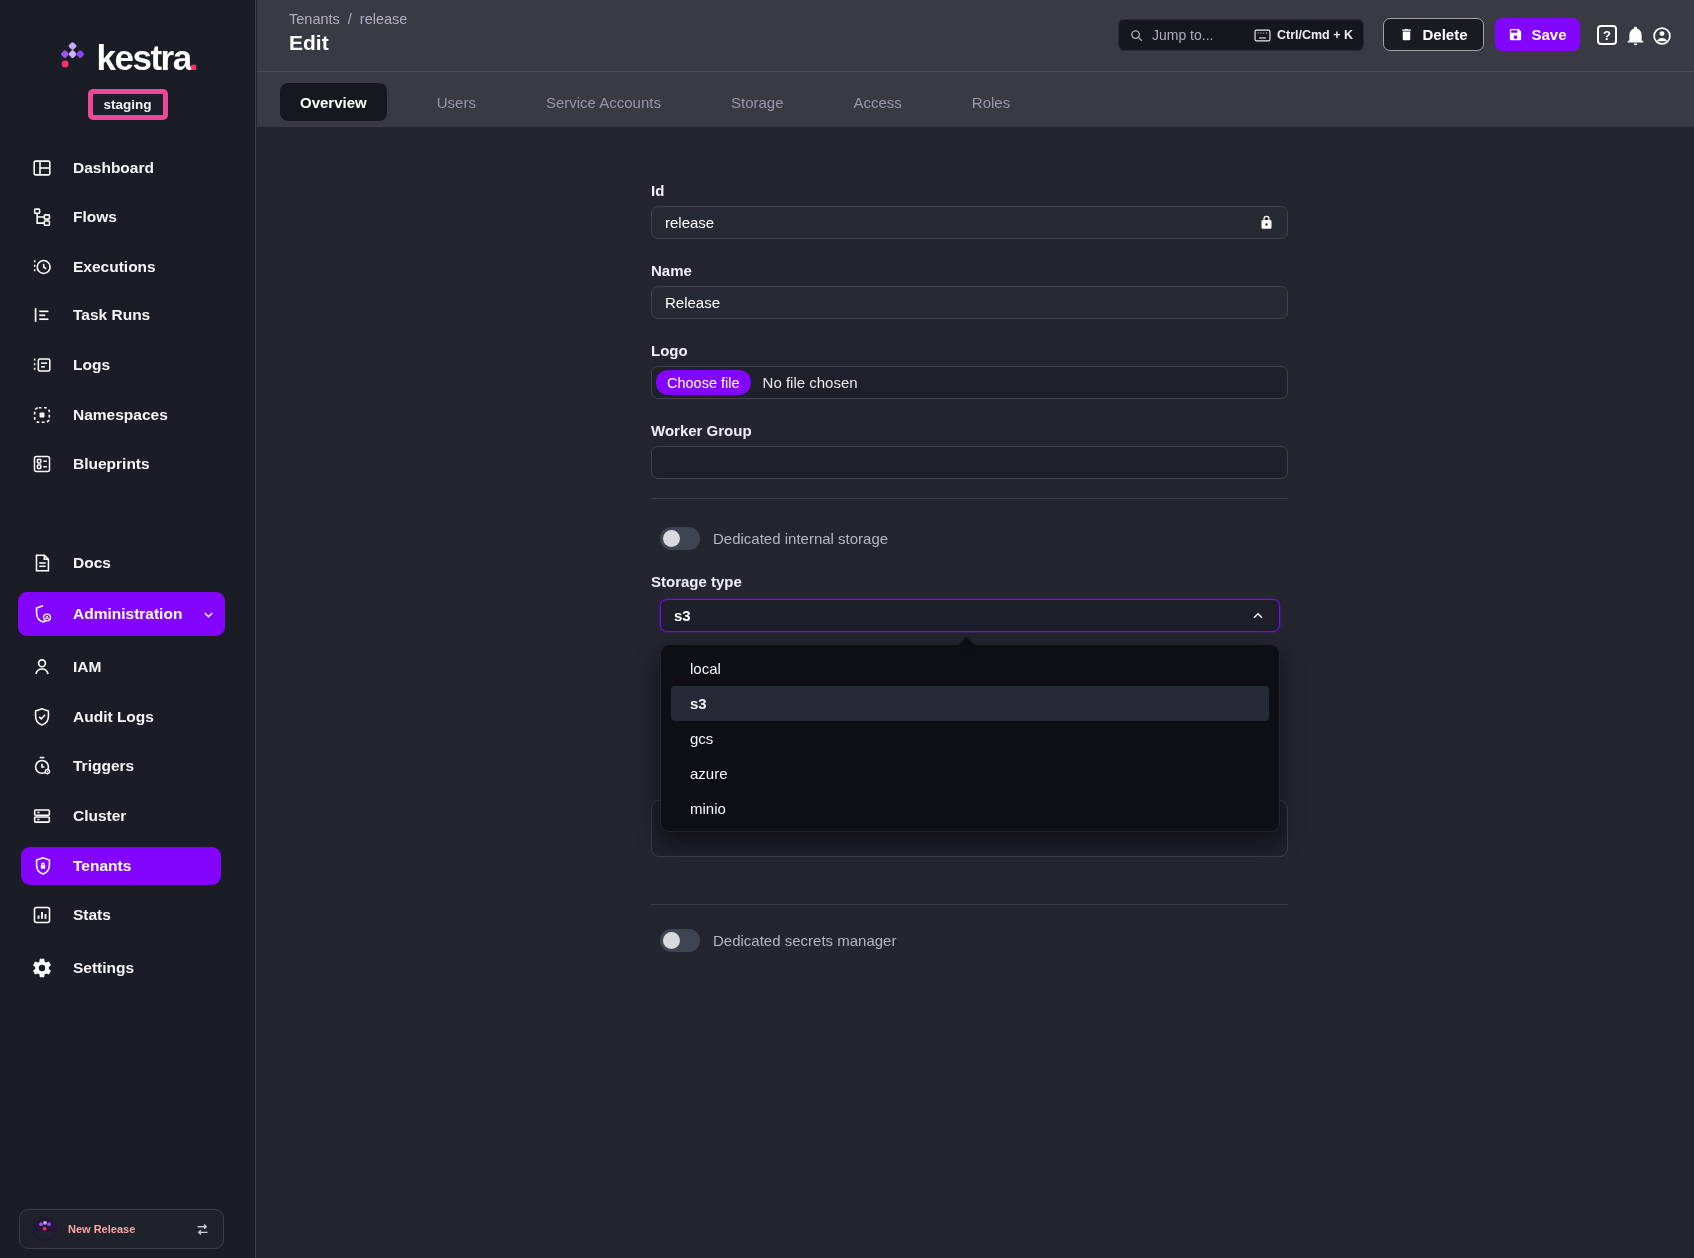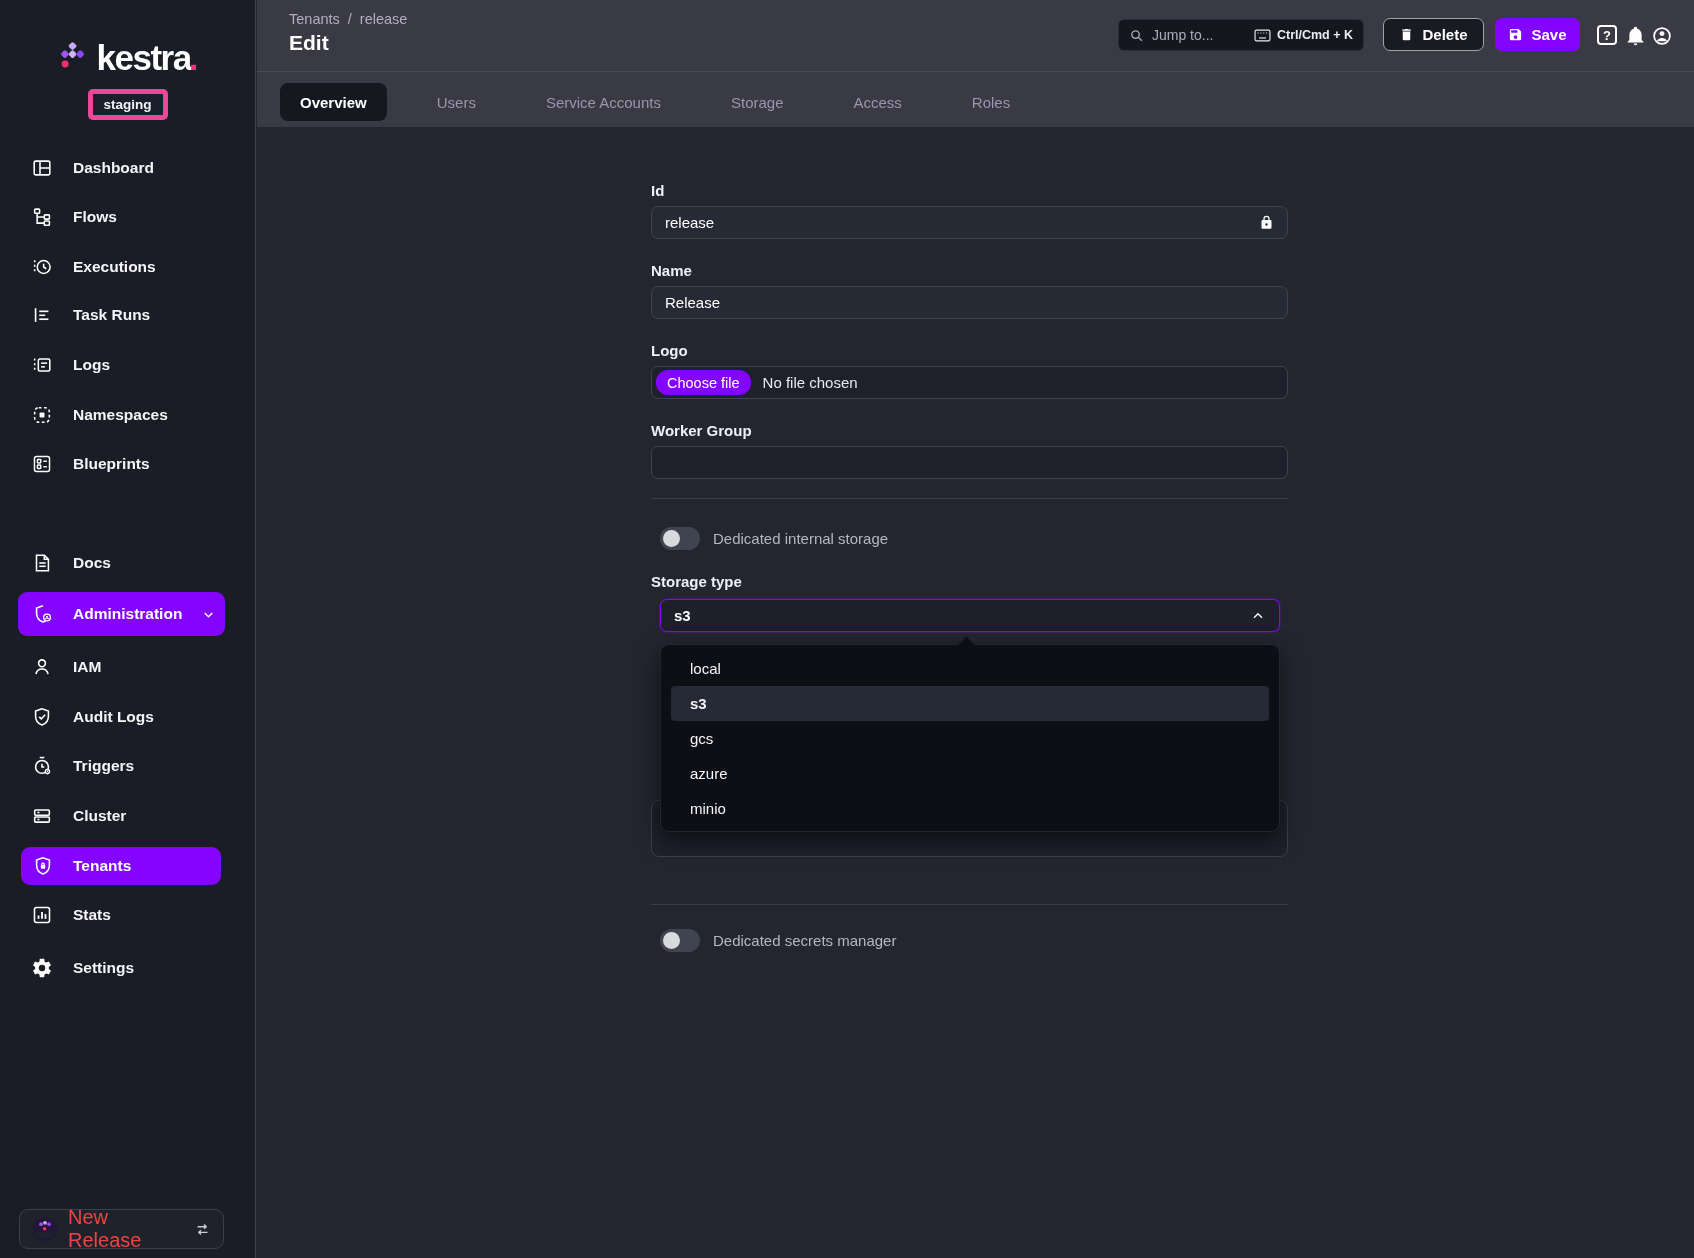--- a/index.html
+++ b/index.html
@@ -25,21 +25,21 @@
   .nav-btn { position:absolute; display:flex; align-items:center; background:#8405ff; border-radius:9px;
              cursor:pointer; }
   #admin-btn { left:18px; width:207px; height:44px; top:592px; padding-left:14px; gap:19px; }
   #tenants-btn { left:21px; width:200px; height:38px; top:847px; padding-left:11px; gap:19px; }
   .nav-btn .nav-label { color:#ffffff; font-size:15.5px; font-weight:700; }
   .chev { margin-left:auto; margin-right:15px; display:flex; }
 
   .tenant-switcher { position:absolute; left:19px; top:1209px; width:205px; height:40px;
                      border:1px solid #3b3e4b; border-radius:9px; background:#1f222b;
                      display:flex; align-items:center; padding:0 12px; gap:10px; cursor:pointer; }
-  .tenant-switcher .ts-label { color:#ef4444; font-size:20px; font-weight:400; flex:1; }
+  .tenant-switcher .ts-label { color:#fca5a5; font-size:11px; font-weight:700; flex:1; }
 
   
   .header { position:absolute; left:257px; right:0; top:0; height:127px; background:#3a3a45; }
   .breadcrumb { position:absolute; left:32px; top:11px; font-size:14.5px; color:#b2aec1;
                 display:flex; gap:8px; }
   .breadcrumb span { cursor:pointer; }
   .page-title { position:absolute; left:32px; top:31px; color:#ffffff; font-size:21px; font-weight:700; }
   .header-divider { position:absolute; left:0; right:0; top:71px; height:1px; background:#4a4a58; }
   .tabs { position:absolute; left:23px; top:83px; display:flex; align-items:flex-start; gap:30px; }
   .tab { height:38px; display:flex; align-items:center; padding:0 20px; font-size:15px;

